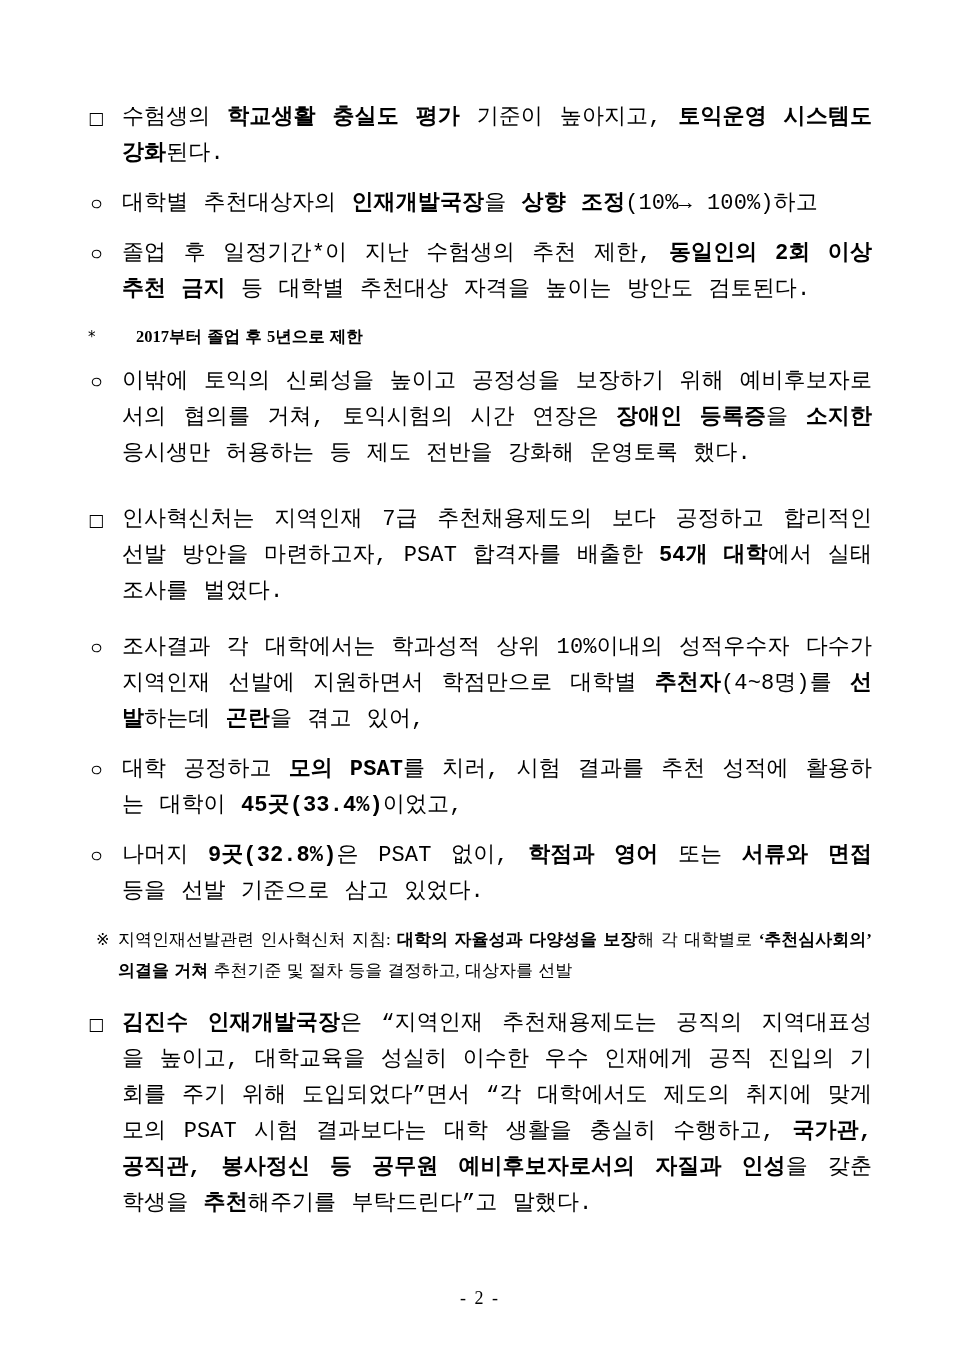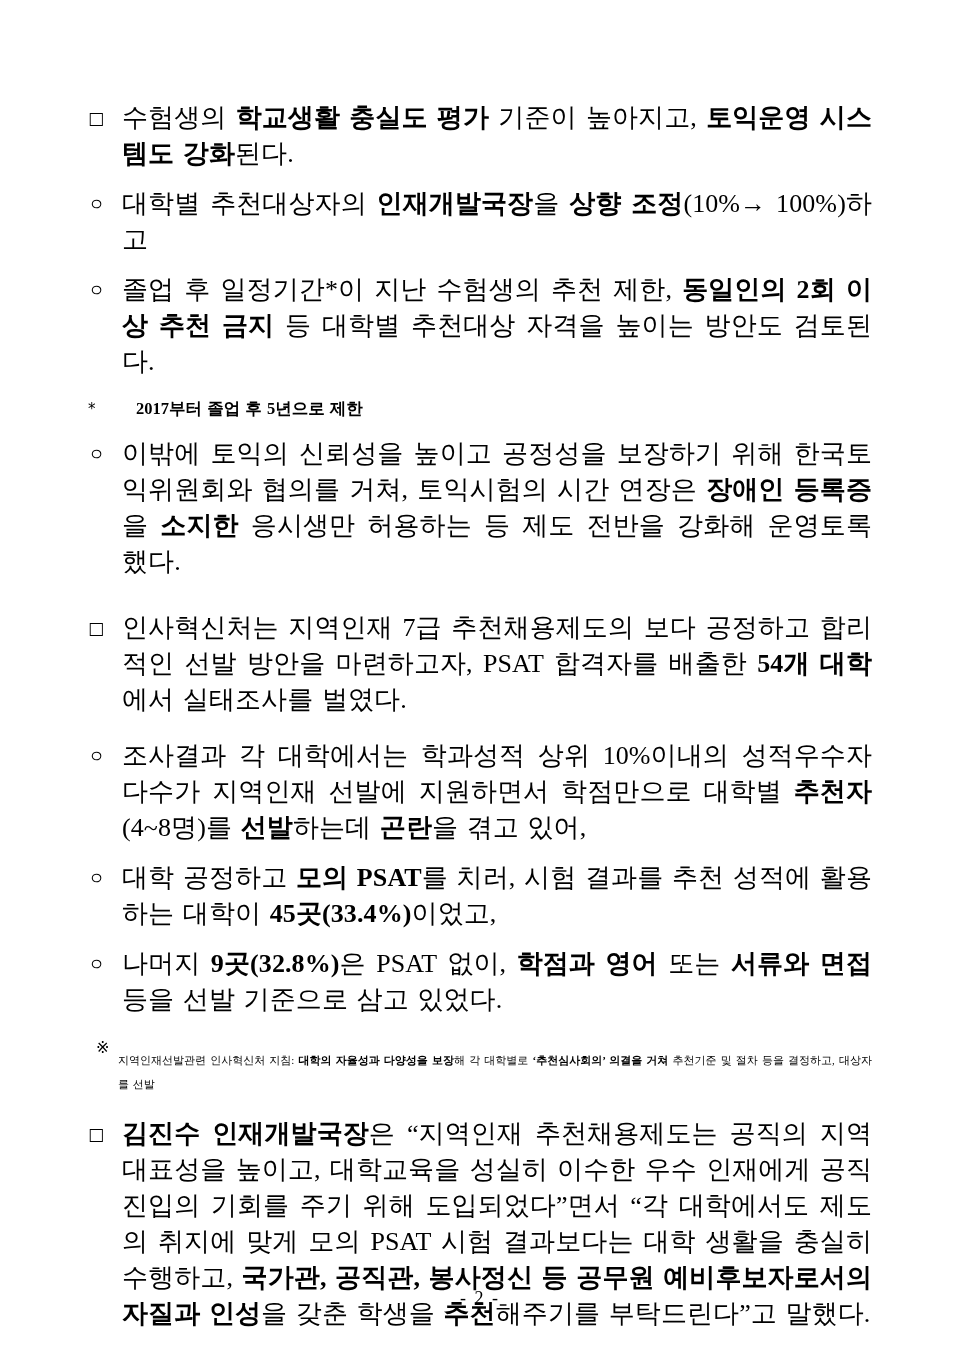--- a/index.html
+++ b/index.html
@@ -39,26 +39,27 @@
     font-size: 17px;
   }
   .marker.circle {
     font-size: 17px;
   }
   .marker.none {
     width: 34px;
   }
   .body-text {
     flex: 1 1 auto;
-    font-size: 26px;
+    font-size: 22px;
     line-height: 36px;
     text-align: justify;
     text-justify: inter-word;
     word-spacing: 2px;
     letter-spacing: 0.1px;
+    font-family: Liberation Mono, monospace;
   }
   b { font-weight: bold; }
   .note {
     display: flex;
     align-items: flex-start;
     margin: 2px 0 12px 0;
   }
   .note .marker {
     width: 34px;
     font-size: 15px;
@@ -82,25 +83,24 @@
   .note2 .marker {
     width: 30px;
     font-size: 16px;
     line-height: 31px;
     padding-left: 8px;
     box-sizing: border-box;
     font-family: "DejaVu Sans", sans-serif;
   }
   .note2-text {
     flex: 1 1 auto;
-    font-size: 11px;
-    line-height: 24px;
+    font-size: 17px;
+    line-height: 31px;
     text-align: justify;
     word-spacing: 1px;
-    margin-top: 16px;
   }
   .gap-big { height: 16px; }
   .gap-small { height: 6px; }
   .footer {
     position: absolute;
     left: 0;
     right: 0;
     bottom: 48px;
     text-align: center;
     font-size: 18px;
@@ -123,21 +123,21 @@
       <div class="block">
         <div class="marker circle">ㅇ</div>
         <div class="body-text"><span>졸업 후 일정기간*이 지난 수험생의 추천 제한, </span><b>동일인의 2회 이상 추천 금지</b><span> 등 대학별 추천대상 자격을 높이는 방안도 검토된다.</span></div>
       </div>
       <div class="note">
         <div class="marker none">*</div>
         <div class="note-text indent"><span>2017부터 졸업 후 5년으로 제한</span></div>
       </div>
       <div class="block">
         <div class="marker circle">ㅇ</div>
-        <div class="body-text"><span>이밖에 토익의 신뢰성을 높이고 공정성을 보장하기 위해 한국토익위원회와 협의를 거쳐, 토익시험의 시간 연장은 </span><b>장애인 등록증</b><span>을 </span><b>소지한</b><span> 응시생만 허용하는 등 제도 전반을 강화해 운영토록 했다.</span></div>
+        <div class="body-text"><span>이밖에 토익의 신뢰성을 높이고 공정성을 보장하기 위해 예비후보자로서의 협의를 거쳐, 토익시험의 시간 연장은 </span><b>장애인 등록증</b><span>을 </span><b>소지한</b><span> 응시생만 허용하는 등 제도 전반을 강화해 운영토록 했다.</span></div>
       </div>
       <div class="gap-big"></div>
       <div class="block">
         <div class="marker square">□</div>
         <div class="body-text"><span>인사혁신처는 지역인재 7급 추천채용제도의 보다 공정하고 합리적인 선발 방안을 마련하고자, PSAT 합격자를 배출한 </span><b>54개 대학</b><span>에서 실태조사를 벌였다.</span></div>
       </div>
       <div class="gap-small"></div>
       <div class="block">
         <div class="marker circle">ㅇ</div>
         <div class="body-text"><span>조사결과 각 대학에서는 학과성적 상위 10%이내의 성적우수자 다수가 지역인재 선발에 지원하면서 학점만으로 대학별 </span><b>추천자</b><span>(4~8명)를 </span><b>선발</b><span>하는데 </span><b>곤란</b><span>을 겪고 있어,</span></div>

